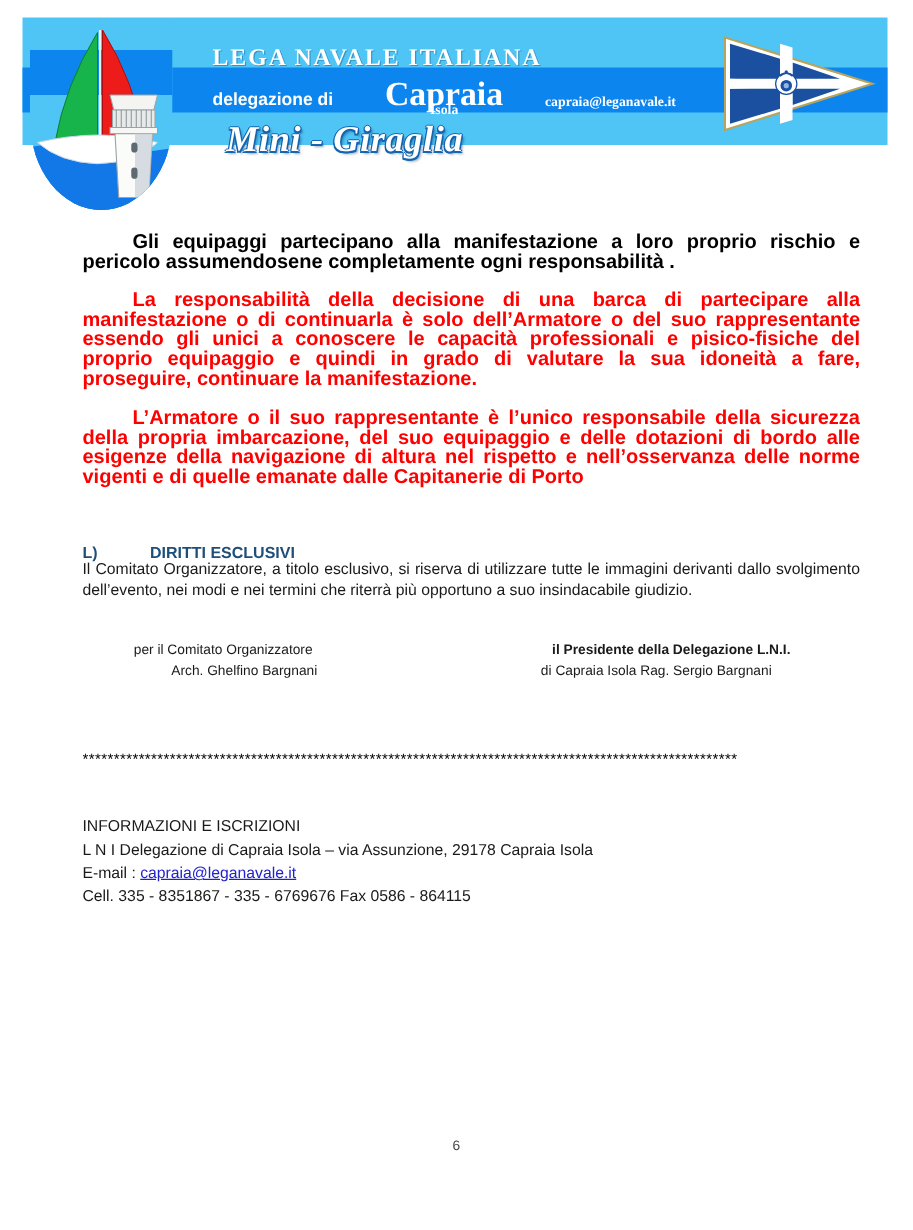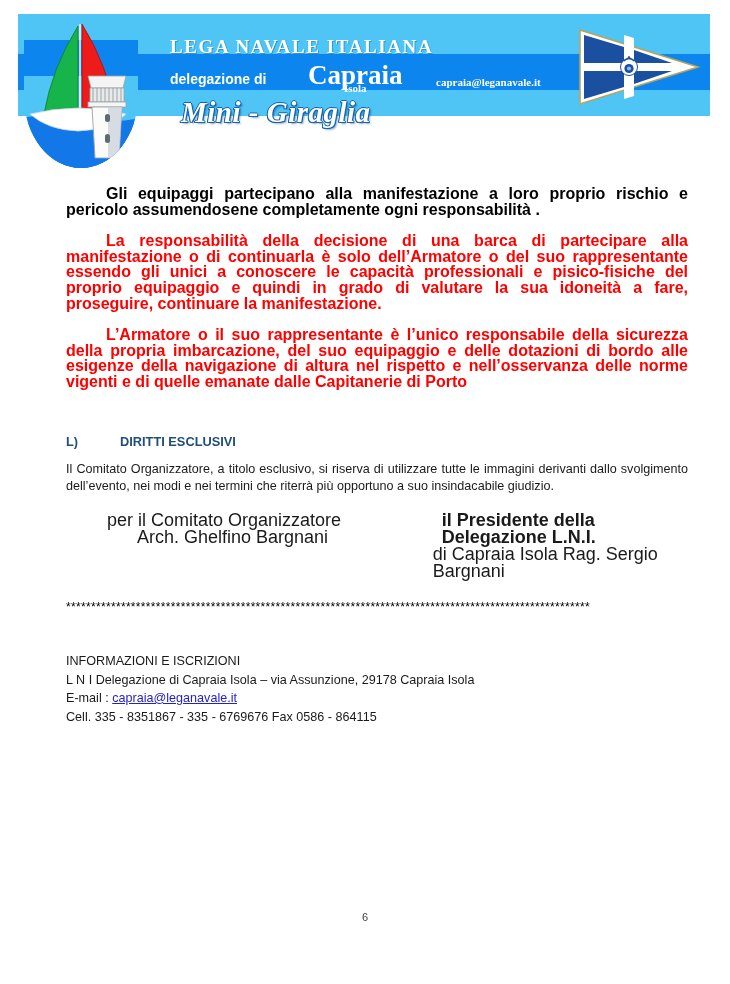--- a/index.html
+++ b/index.html
@@ -173,31 +173,31 @@
     font-weight: bold;
     color: #1F4E79;
     white-space: nowrap;
     margin-top: 20px;
   }
   .section-head .letter { display: inline-block; width: 54px; }
 
   .clause {
     position: absolute;
     left: 66px;
-    top: 461px;
+    top: 447px;
     width: 622px;
   }
 
   
   .signatures {
     position: absolute;
     left: 66px;
     top: 512px;
     width: 622px;
-    font-size: 18px;
+    font-size: 11px;
     line-height: 17px;
     color: #1a1a1a;
   }
   .sig-row { display: flex; }
   .sig-left  { width: 310px; padding-left: 41px; }
   .sig-right { width: 312px; padding-left: 72px; }
   .sig-left .l2  { display: block; padding-left: 30px; }
   .sig-right .l2 { display: block; padding-left: 0px; }
   .sig-right .l1 { display: block; padding-left: 9px; font-weight: bold; }
 

